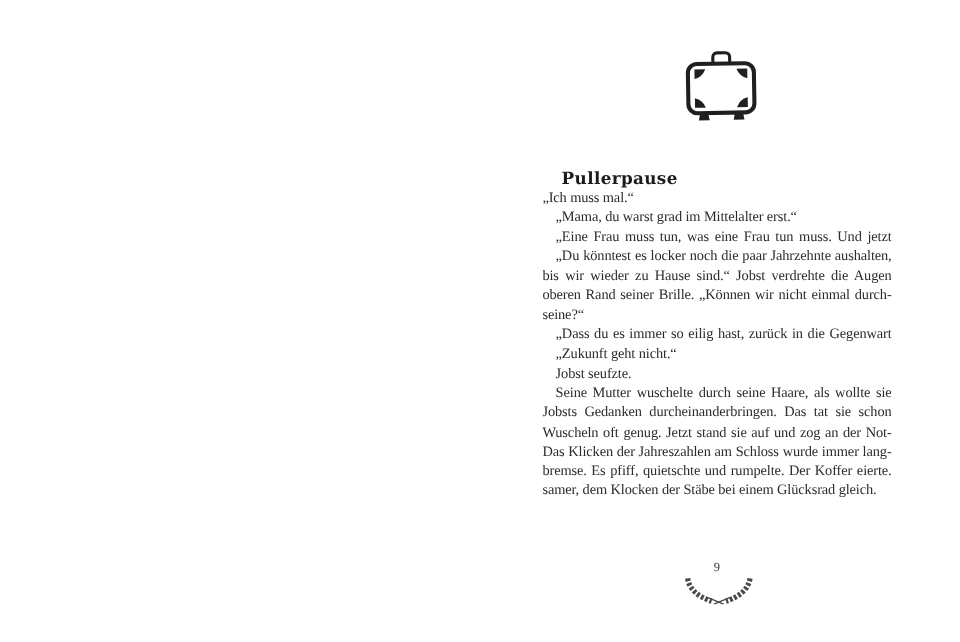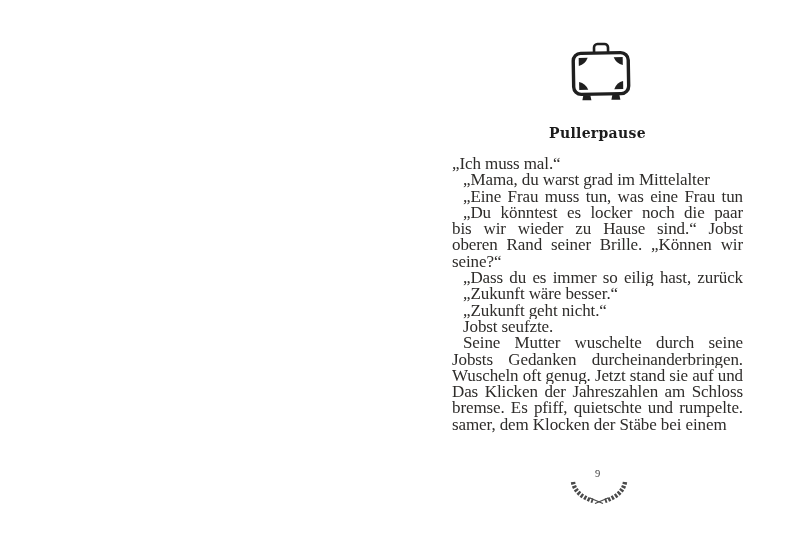--- a/index.html
+++ b/index.html
@@ -32,34 +32,34 @@
     left: 169px;   
     top: 40px;
     width: 64px;
     height: 64px;
   }
   .chapter-title {
     position: absolute;
     left: 52px;    
     top: 125px;
     width: 291px;
-    margin: 0;
-    text-align: center;
+    margin: 16px;
+    text-align: left;
     font-family: "DejaVu Serif", serif;
     font-weight: bold;
     font-size: 14px;
     letter-spacing: 0.3px;
     color: #1c1c1c;
   }
   .bodytext {
     position: absolute;
     left: 52px;    
     top: 156px;
     width: 291px;
-    font-size: 17px;
+    font-size: 12px;
     letter-spacing: -0.1px;
     color: #2e2c2a;
   }
   .ln {
     height: 16.3px;
     line-height: 16.3px;
     overflow: hidden;
     white-space: normal;
   }
   .ln.j {
@@ -118,21 +118,20 @@
 
     <div class="bodytext">
       <div class="ln">„Ich muss mal.“</div>
       <div class="ln in">„Mama, du warst grad im Mittelalter erst.“</div>
       <div class="ln in j">„Eine Frau muss tun, was eine Frau tun muss. Und jetzt</div>
       <div class="ln in j">„Du könntest es locker noch die paar Jahrzehnte aushalten,</div>
       <div class="ln j">bis wir wieder zu Hause sind.“ Jobst verdrehte die Augen zum</div>
       <div class="ln j">oberen Rand seiner Brille. „Können wir nicht einmal durch-</div>
       <div class="ln">seine?“</div>
       <div class="ln in j">„Dass du es immer so eilig hast, zurück in die Gegenwart zu</div>
-      <div class="ln in">„Zukunft wäre besser.“</div>
       <div class="ln in">„Zukunft geht nicht.“</div>
       <div class="ln in">Jobst seufzte.</div>
       <div class="ln in j">Seine Mutter wuschelte durch seine Haare, als wollte sie</div>
       <div class="ln j">Jobsts Gedanken durcheinanderbringen. Das tat sie schon ohne</div>
       <div class="ln j">Wuscheln oft genug. Jetzt stand sie auf und zog an der Not-</div>
       <div class="ln j">Das Klicken der Jahreszahlen am Schloss wurde immer lang-</div>
       <div class="ln j">bremse. Es pfiff, quietschte und rumpelte. Der Koffer eierte.</div>
       <div class="ln">samer, dem Klocken der Stäbe bei einem Glücksrad gleich.</div>
     </div>
 

